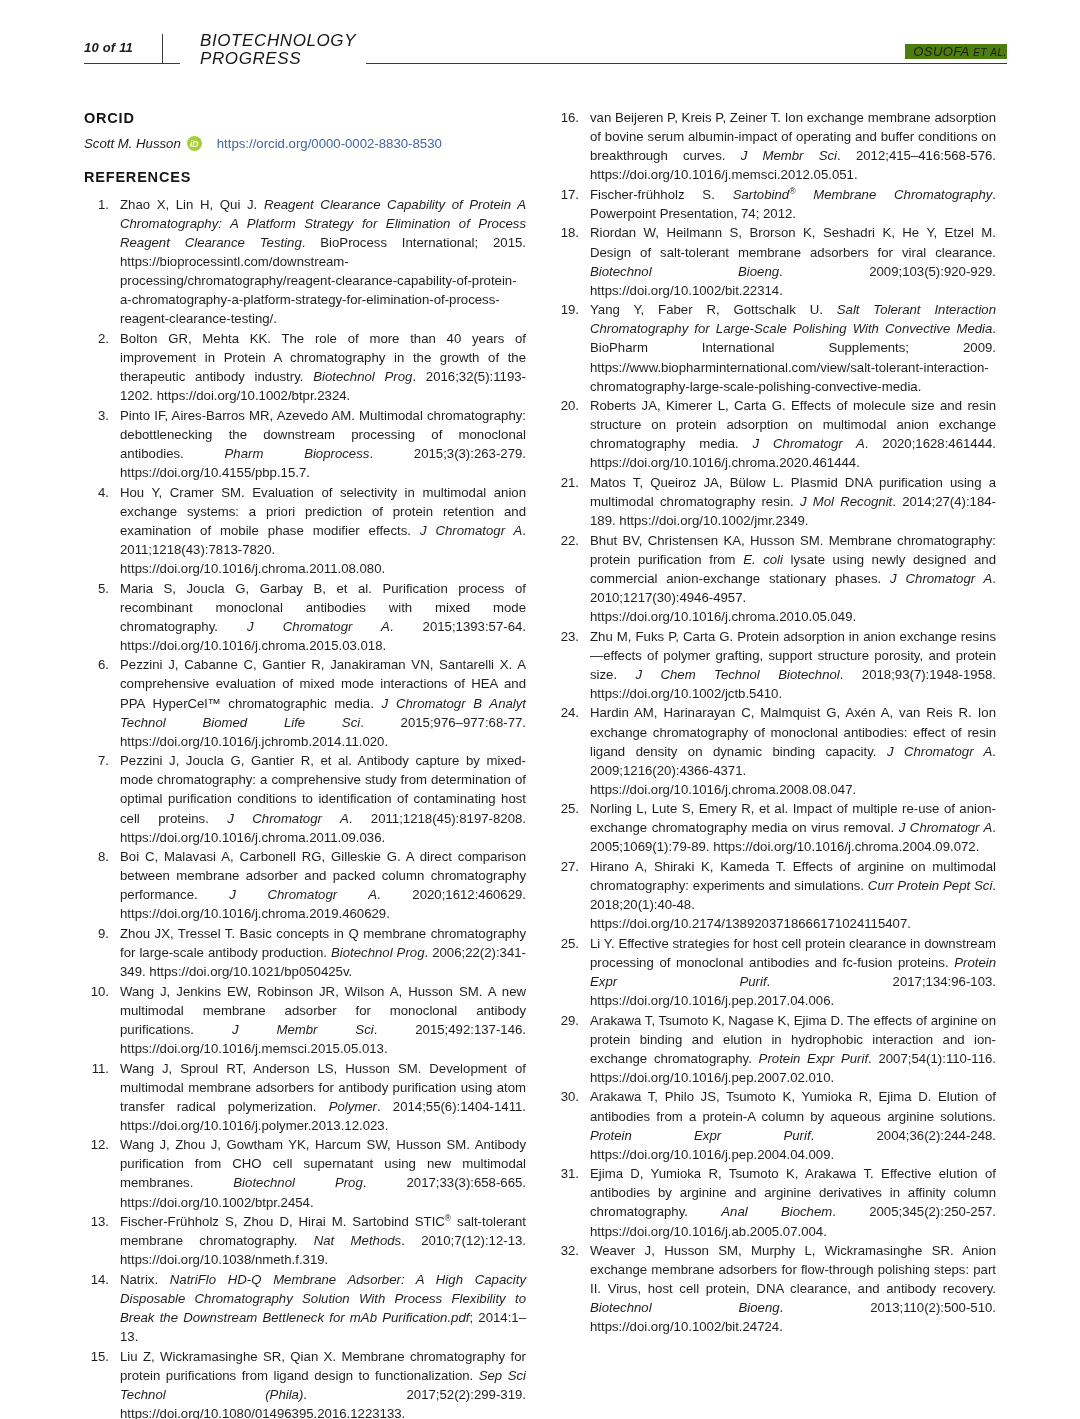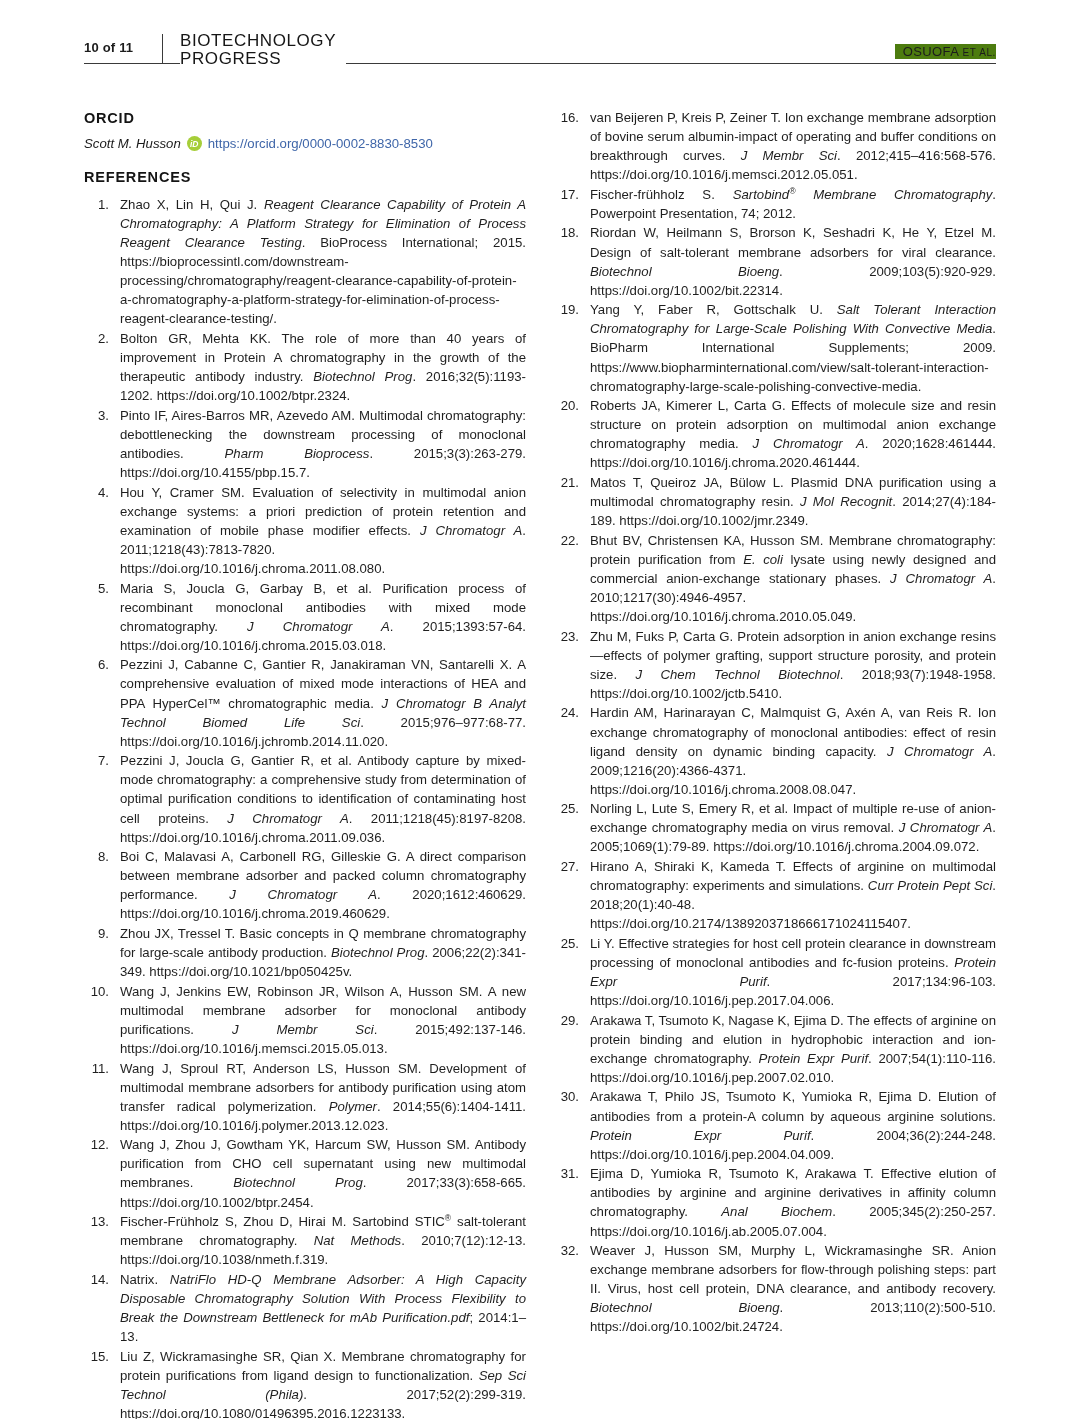--- a/index.html
+++ b/index.html
@@ -7,37 +7,37 @@
   body { font-family: "Liberation Sans", sans-serif; }
   .page {
     position: relative;
     width: 1080px; height: 1419px;
     margin: 0 auto;
     background: #ffffff;
     color: #212121;
     overflow: hidden;
   }
   
-  .header { position: absolute; top: 0; left: 84px; right: 84px; height: 92px; }
+  .header { position: absolute; top: 0; left: 84px; right: 73px; height: 92px; font-style: italic; }
   .header-rule {
     position: absolute; top: 63px; left: 0; right: 0;
     height: 1.4px; background: #3a3a3a; z-index: 1;
   }
   .page-num {
     position: absolute; top, left: 0; top: 40px; left: 0;
     font-size: 13px; font-weight: bold; letter-spacing: .2px; color: #1c1c1c;
   }
   .v-divider {
     position: absolute; top: 34px; left: 78px;
     width: 1.4px; height: 30px; background: #3a3a3a;
   }
   .logo-block {
     position: absolute; top: 30px; left: 96px; z-index: 2;
     display: flex; align-items: center;
-    background: #ffffff; padding-right: 10px; flex-direction: column;
+    background: #ffffff; padding-right: 10px;
   }
   .logo-bar { width: 11px; background: #161616; margin-right: 9px; }
   .logo-text {
     font-size: 17px; line-height: 1.08; letter-spacing: .6px;
     color: #161616; font-weight: 400; padding: 2px 0 3px 0;
   }
   .running-head {
     position: absolute; top: 44px; right: 0; z-index: 2;
     font-size: 13px; letter-spacing: .4px; color: #1c1c1c; background: #4d7c0f; padding-left: 8px;
   }
@@ -52,21 +52,21 @@
     font-size: 14.5px; font-weight: bold; letter-spacing: .8px;
     color: #141414; margin-top: 14px; margin-bottom: 10px;
   }
   .orcid-line { display: flex; align-items: center; font-size: 13.2px; margin-bottom: 18px; }
   .orcid-name { font-style: italic; color: #1a1a1a; }
   .orcid-icon {
     display: inline-flex; align-items: center; justify-content: center;
     width: 15px; height: 15px; border-radius: 50%;
     background: #a6ce39; color: #ffffff;
     font-size: 8.5px; font-weight: bold; font-style: italic;
-    margin: 0 6px 0 6px; flex: 0 0 auto;
+    margin: 0 15px 0 6px; flex: 0 0 auto;
   }
   .orcid-link { color: #3f66a9; text-decoration: none; text-align: center; }
   
   .ref-list { margin-top: 2px; }
   .ref-item {
     display: flex; align-items: flex-start;
     font-size: 13.2px; line-height: 1.445;
     color: #1f1f1f; margin-bottom: 0.5px;
   }
   .ref-num {

